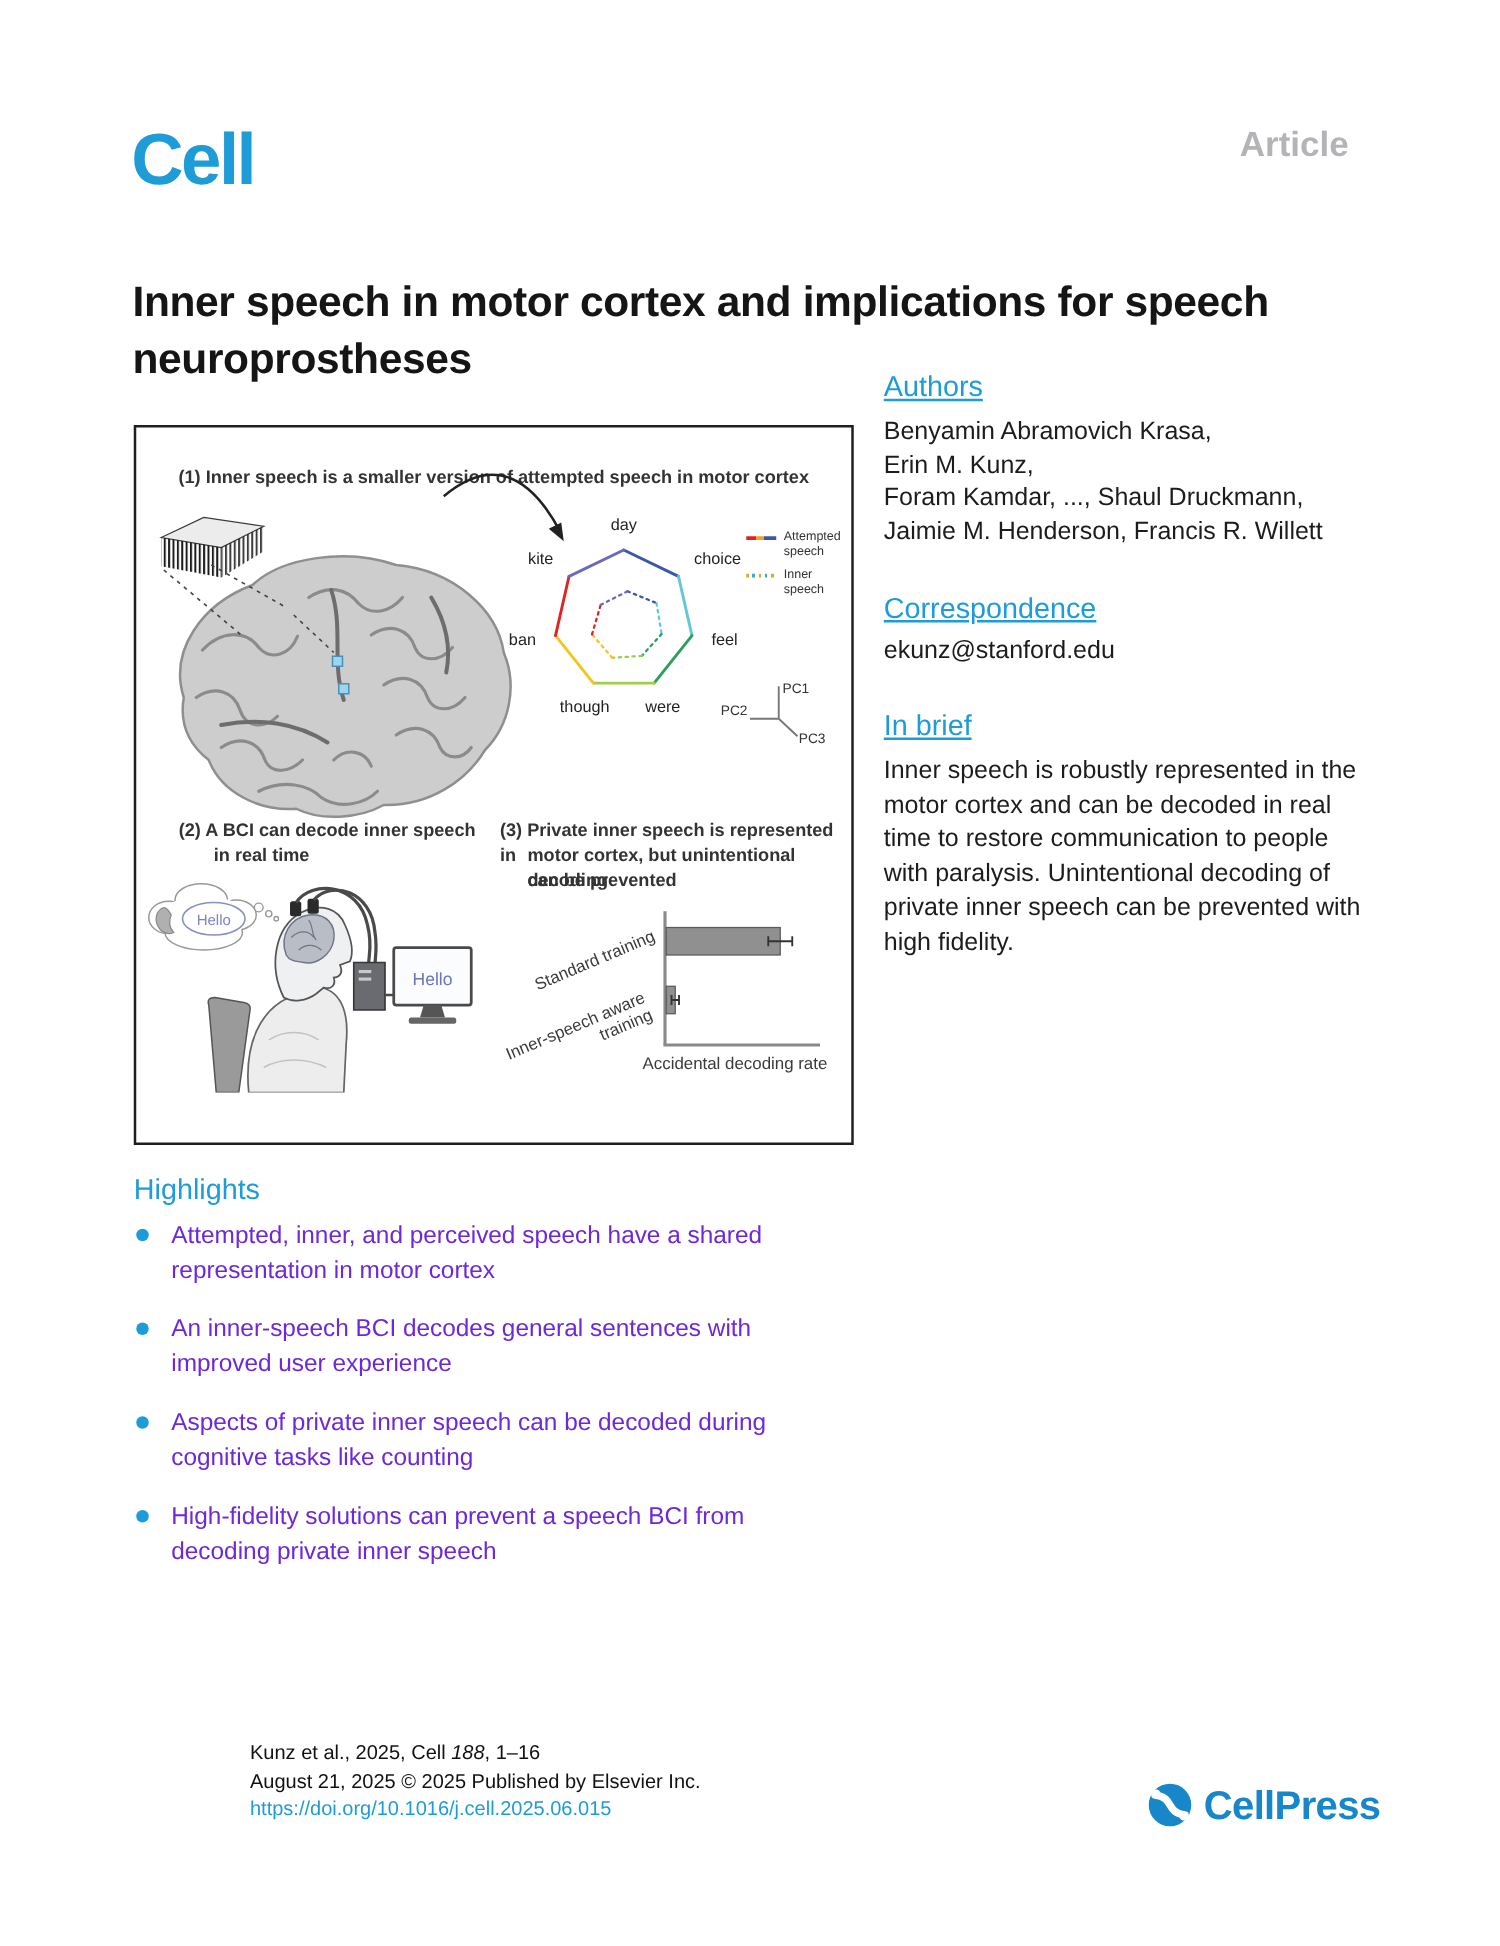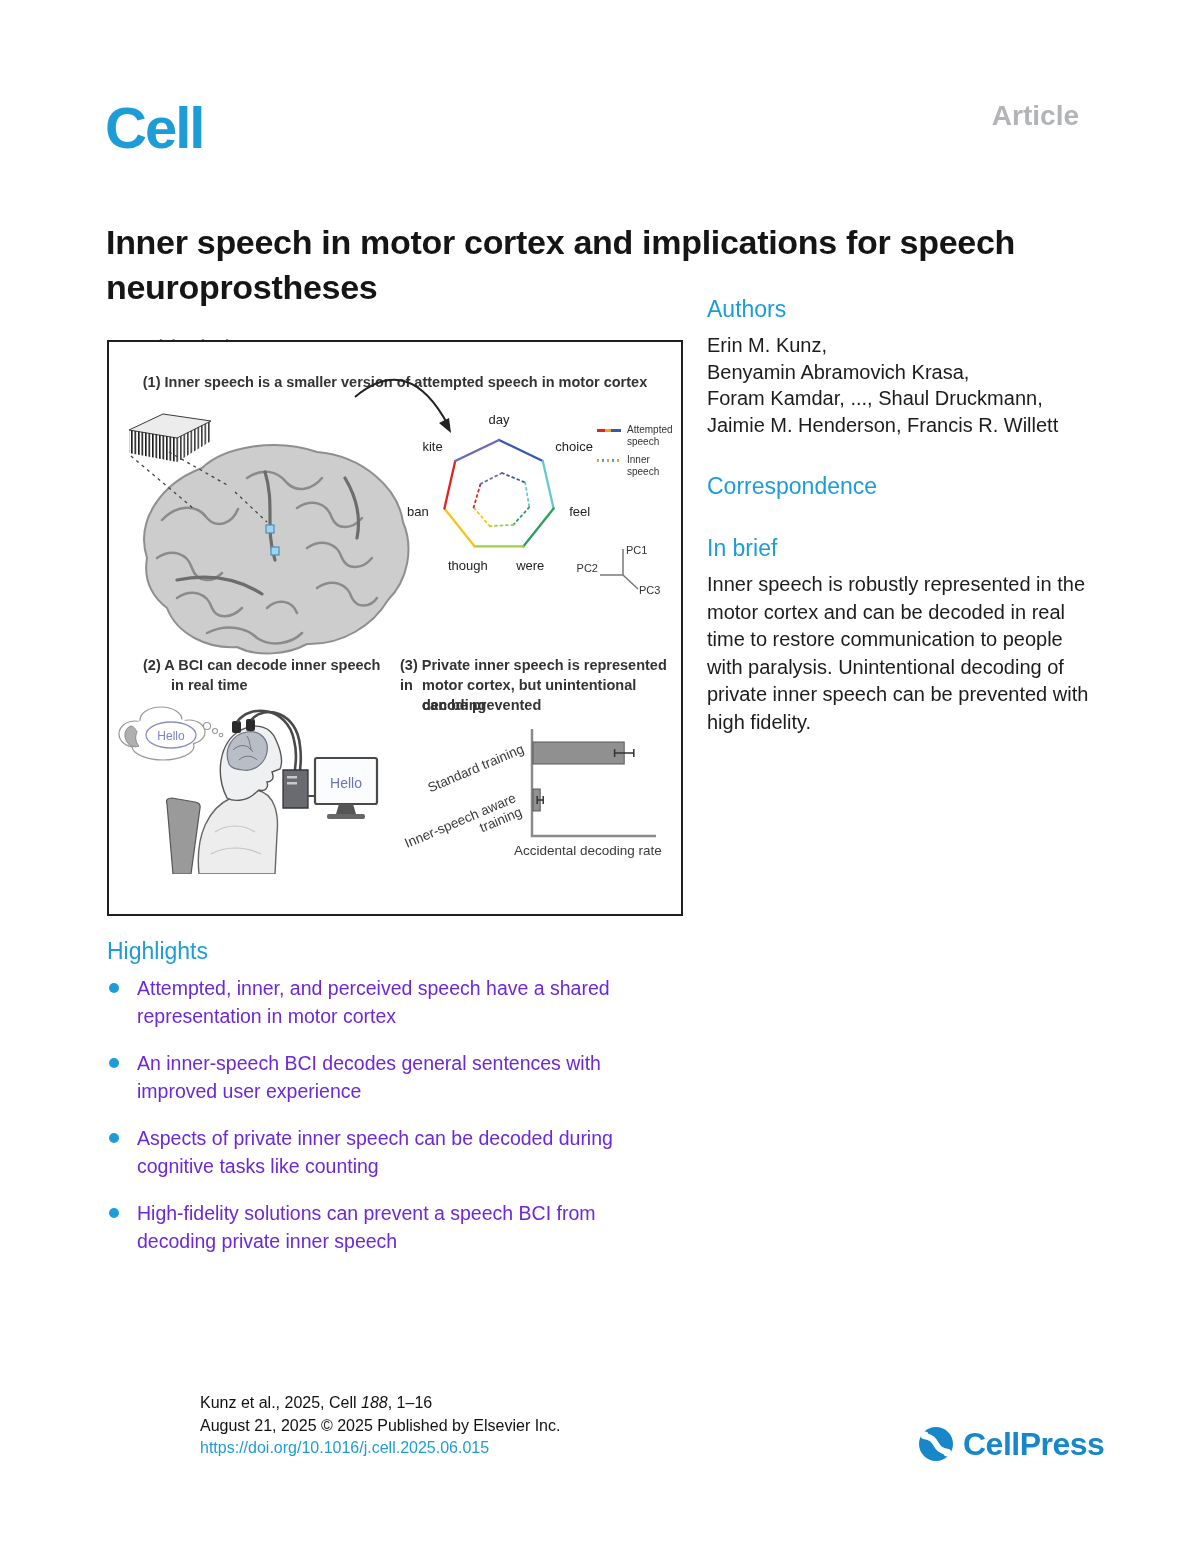--- a/index.html
+++ b/index.html
@@ -48,21 +48,21 @@
   .bar-xlabel { position:absolute; left:405px; top:500px; width:160px; text-align:left; font-size:13.5px; line-height:17px; color:#3a3a3a; }
 
   
   .highlights-heading { position:absolute; left:107px; top:938px; }
   .highlights-list { position:absolute; left:107px; top:974px; width:540px; list-style:none; }
   .highlight-item { position:relative; padding-left:30px; width:545px; font-size:19.5px; line-height:28px; color:#6d28d9; margin-bottom:19px; }
   .bullet { position:absolute; left:2px; top:9px; width:10px; height:10px; border-radius:50%; background:#1e9cd7; }
 
   
   .right-col { position:absolute; left:707px; top:296px; width:392px; }
-  .right-col h2 { margin-bottom:9px; }
+  .right-col h2 { margin-bottom:9px;text-decoration:underline; }
   .authors-lines { font-size:20px; line-height:26.5px; color:#1c1c1c; }
   .corr-heading { margin-top:35px; }
   .corr-email { font-size:20px; color:#1c1c1c; }
   .brief-heading { margin-top:35px; }
   .brief-text { font-size:20px; line-height:27.5px; color:#1c1c1c; width:388px; }
 
   
   .footer-cite { position:absolute; left:200px; top:1392px; font-size:16px; line-height:22.5px; color:#111; }
   .doi-link { color:#1e9cd7; text-decoration:none; }
   .cellpress { position:absolute; left:916px; top:1424px; display:flex; align-items:center; }
@@ -258,27 +258,28 @@
     </li>
     <li class="highlight-item">
       <span class="bullet"></span>
       <span>High-fidelity solutions can prevent a speech BCI from decoding private inner speech</span>
     </li>
   </ul>
 
   <div class="right-col">
     <h2 class="sec-heading">Authors</h2>
     <div class="authors-lines">
+      <div>Benyamin Abramovich Krasa,</div>
       <div>Erin M. Kunz,</div>
-      <div>Benyamin Abramovich Krasa,</div>
       <div>Foram Kamdar, ..., Shaul Druckmann,</div>
       <div>Jaimie M. Henderson, Francis R. Willett</div>
     </div>
 
     <h2 class="sec-heading corr-heading">Correspondence</h2>
+    <div class="corr-email">ekunz@stanford.edu</div>
 
     <h2 class="sec-heading brief-heading">In brief</h2>
     <p class="brief-text">Inner speech is robustly represented in the motor cortex and can be decoded in real time to restore communication to people with paralysis. Unintentional decoding of private inner speech can be prevented with high fidelity.</p>
   </div>
 
   <div class="footer-cite">
     <div>
       <span>Kunz et al., 2025, Cell </span><i>188</i><span>, 1–16</span>
     </div>
     <div>August 21, 2025 © 2025 Published by Elsevier Inc.</div>

